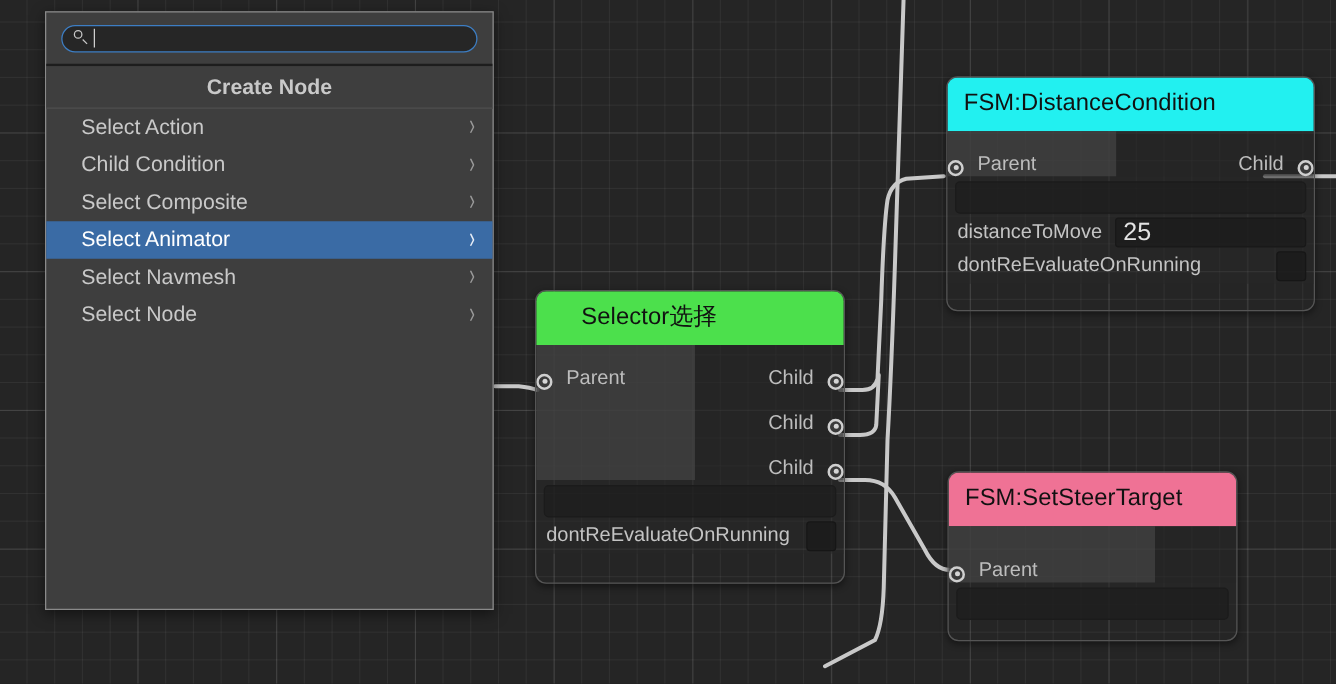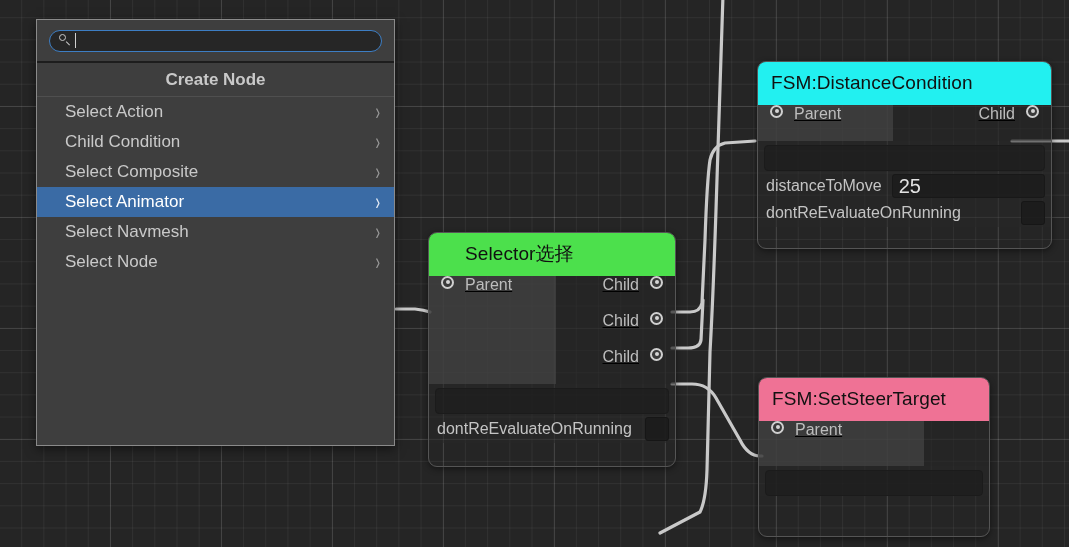--- a/index.html
+++ b/index.html
@@ -65,25 +65,24 @@
   .port-col-left {
     background: rgba(68,68,68,0.72);
     flex: 0 0 auto;
   }
   .port-col-right {
     flex: 1 1 auto;
     background: rgba(38,38,38,0.35);
   }
   .port-row {
     display: flex;
-    align-items: flex-start;
+    align-items: flex-end;
     height: 36px;
-    padding: 0 12px;
-    box-sizing: border-box;
-    text-decoration: underline;
+    padding: 0 0;
+    box-sizing: border-box;
   }
   .port-row.right {
     justify-content: flex-end;
   }
   .port-label {
     font-size: 16px;
     color: #bdbdbd;
     white-space: nowrap;
   }
   .port-dot {
@@ -158,23 +157,23 @@
     width: 6px; height: 12px;
     border: solid #f2f2f2;
     border-width: 0 2.6px 2.6px 0;
     transform: rotate(42deg);
   }
 
   
   #create-panel {
     position: absolute;
     left: 36px;
-    top: 19px;
+    top: 9px;
     width: 359px;
-    height: 427px;
+    height: 479px;
     background: #3e3e3e;
     border: 1px solid #8a8a8a;
     box-sizing: border-box;
     box-shadow: 0 3px 10px rgba(0,0,0,0.5);
   }
   .search-wrap {
     height: 43px;
     display: flex;
     align-items: center;
     padding: 0 12px;
@@ -337,21 +336,21 @@
         <span class="prop-label">distanceToMove</span>
         <span class="prop-value-box">25</span>
       </div>
       <div class="prop-row">
         <span class="prop-label">dontReEvaluateOnRunning</span>
         <span class="prop-check"></span>
       </div>
     </div>
   </div>
 
-  <div class="node" style="left:758px; top:377px; width:232px; height:160px;">
+  <div class="node" style="left:758px; top:377px; width:232px; height:136px;">
     <div class="node-title" style="background:#ef7295;">FSM:SetSteerTarget</div>
     <div class="node-body">
       <div class="ports">
         <div class="port-col-left" style="width:165px;">
           <div class="port-row" style="height:45px;">
             <span class="port-dot left"></span>
             <span class="port-label">Parent</span>
           </div>
         </div>
         <div class="port-col-right"></div>

